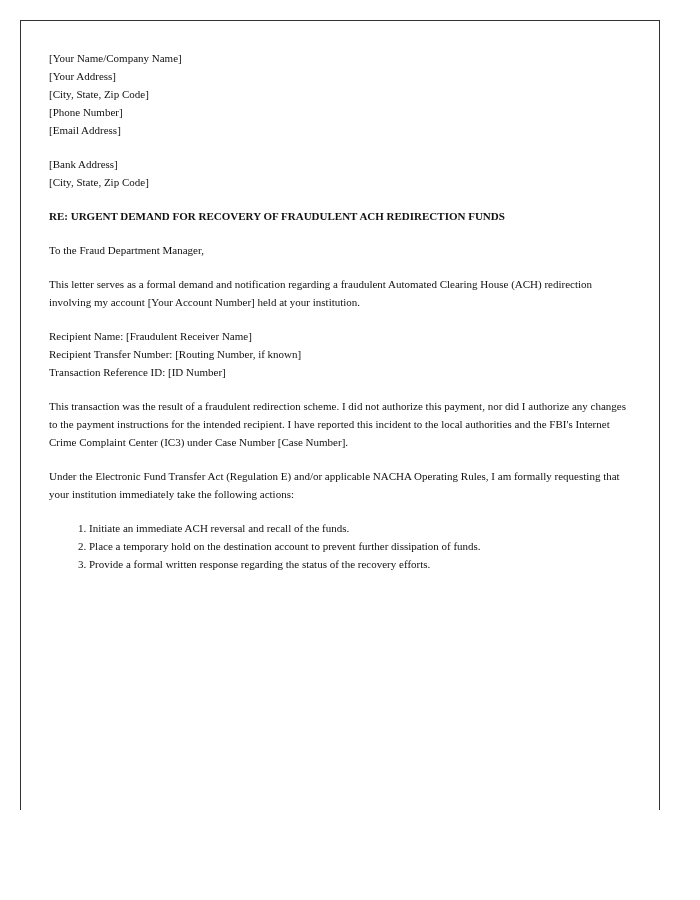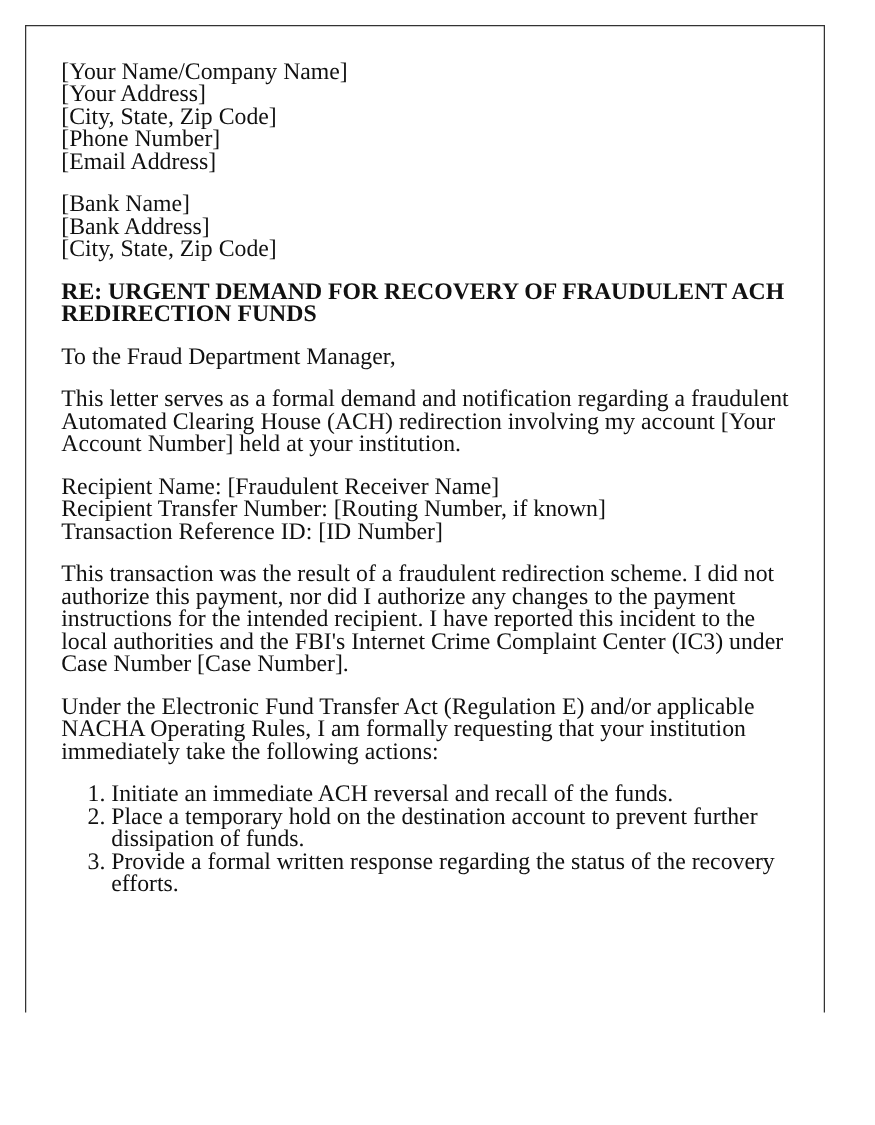--- a/index.html
+++ b/index.html
@@ -3,21 +3,21 @@
 <meta charset="utf-8">
 <style>
   html, body { margin: 0; padding: 0; background: #ffffff; }
   body { width: 700px; height: 900px; position: relative; overflow: hidden;
          font-family: "Liberation Serif", "DejaVu Serif", serif; color: #111; }
   .page {
     position: absolute; left: 20px; top: 20px; width: 640px; height: 790px;
     border-left: 1px solid #333; border-right: 1px solid #333; border-top: 1px solid #333;
     box-sizing: border-box; overflow: hidden;
     padding: 28px 28px 0 28px;
-    font-size: 19px; line-height: 18px;
+    font-size: 11px; line-height: 18px;
   }
   .block { margin: 0 0 16px 0; }
   .line { display: block; white-space: nowrap; }
   .subject { font-weight: bold; margin: 0 0 16px 0; }
   p { margin: 0 0 16px 0; }
   .field-label { font-weight: normal; }
   ol { margin: 0 0 16px 0; padding-left: 40px; }
   ol li { margin: 0; }
 </style>
 </head>
@@ -28,21 +28,20 @@
   <div class="block">
     <span class="line">[Your Name/Company Name]</span>
     <span class="line">[Your Address]</span>
     <span class="line">[City, State, Zip Code]</span>
     <span class="line">[Phone Number]</span>
     <span class="line">[Email Address]</span>
   </div>
 
 
   <div class="block">
-    <span class="line">[Bank Name]</span>
     <span class="line">[Bank Address]</span>
     <span class="line">[City, State, Zip Code]</span>
   </div>
 
   <div class="subject">RE: URGENT DEMAND FOR RECOVERY OF FRAUDULENT ACH REDIRECTION FUNDS</div>
 
   <p>To the Fraud Department Manager,</p>
 
   <p>This letter serves as a formal demand and notification regarding a fraudulent Automated Clearing House (ACH) redirection involving my account [Your Account Number] held at your institution.</p>
 

